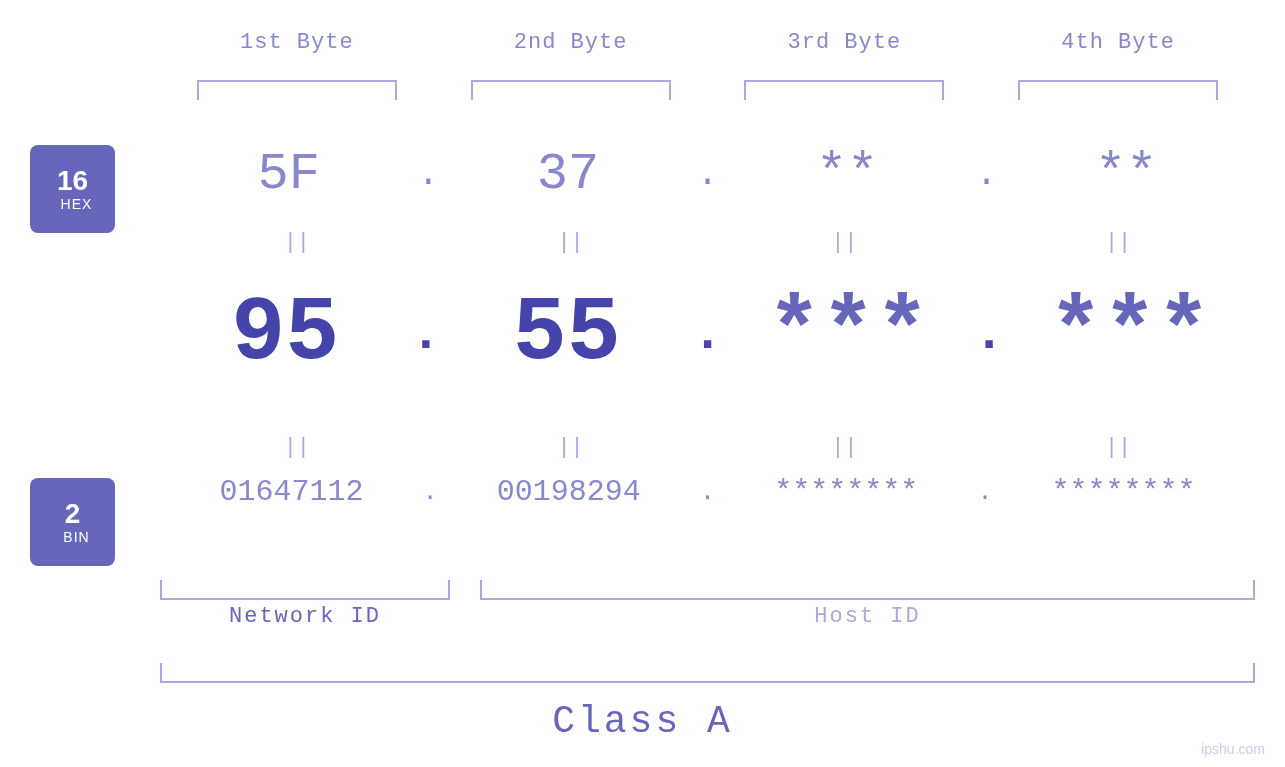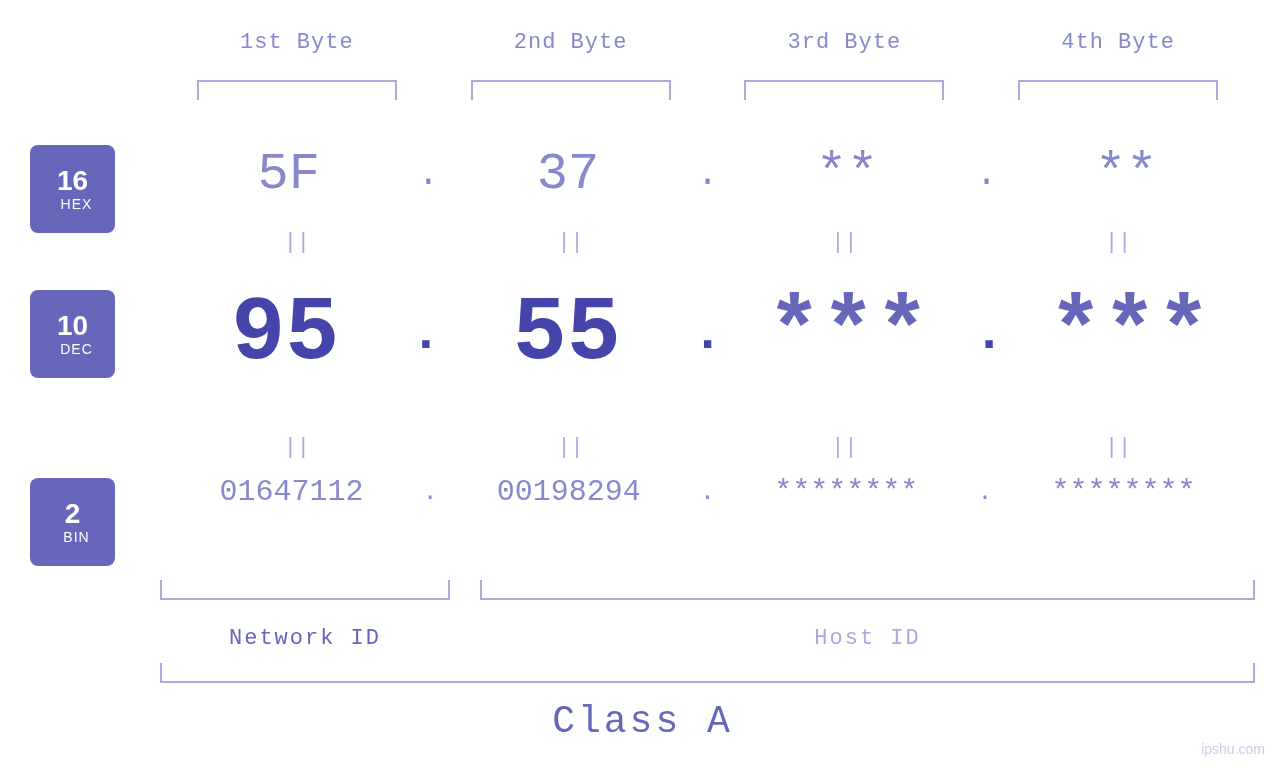--- a/index.html
+++ b/index.html
@@ -199,21 +199,21 @@
       flex: 1;
       height: 20px;
       border: 2px solid #aaaadd;
       border-top: none;
       margin-left: 30px;
     }
 
     
     .id-labels {
       position: absolute;
-      top: 626px;
+      top: 604px;
       left: 160px;
       right: 30px;
       display: flex;
       align-items: center;
     }
 
     .network-id-label {
       width: 290px;
       text-align: center;
       color: #6666bb;
@@ -302,26 +302,20 @@
     </div>
   </div>
 
   <div class="base-labels" style="top: 145px;">
     <div class="base-badge">
       <span class="num">16</span>
       <span class="label">HEX</span>
     </div>
   </div>
 
-  <div class="base-labels" style="top: 290px;">
-    <div class="base-badge">
-      <span class="num">10</span>
-      <span class="label">DEC</span>
-    </div>
-  </div>
 
   <div class="base-labels" style="top: 478px;">
     <div class="base-badge">
       <span class="num">2</span>
       <span class="label">BIN</span>
     </div>
   </div>
 
   <div class="data-section hex-row">
     <div class="byte-cell">

